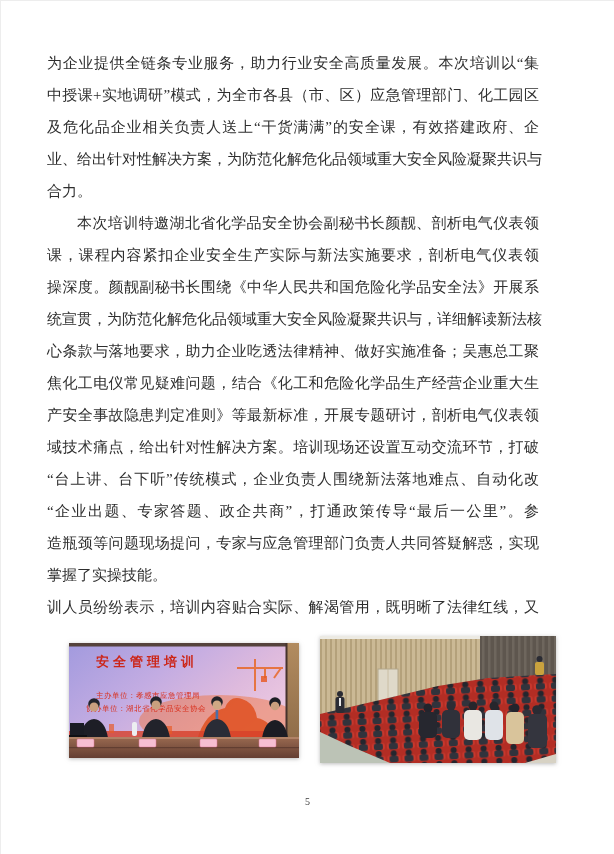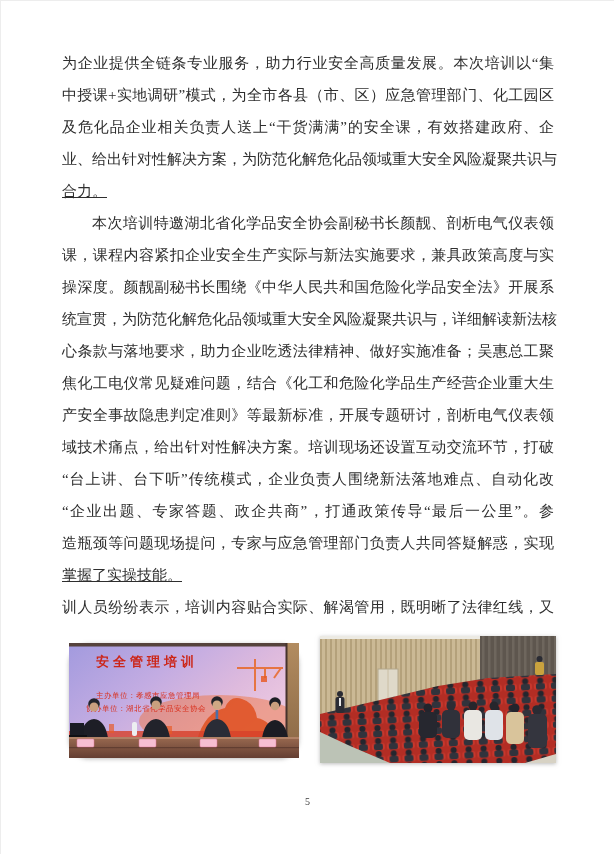--- a/index.html
+++ b/index.html
@@ -8,38 +8,38 @@
     width:614px;height:854px;
     background:#ffffff;
     box-sizing:border-box;
     border-left:1px solid #ededed;
     border-top:1px solid #ededed;
     overflow:hidden;
     font-family:"Liberation Serif","DejaVu Serif",serif;
   }
   .body-text{
     position:absolute;
-    left:61px;top:46px;width:492px;
+    left:46px;top:46px;width:492px;
   }
   .line{
     height:32px;line-height:32px;
     font-size:15px;color:#2e2e2e;
     text-align:justify;text-align-last:justify;
     white-space:nowrap;
     overflow:visible;
   }
-  .line.para-last{text-align-last:left;text-decoration:underline;}
+  .line.para-last{text-align-last:left;}
   .line.first-indent{text-indent:30px;}
   .photo{
     position:absolute;
     background:#fff;
     box-shadow:0 1px 4px rgba(130,130,130,.55);
   }
   .photo svg{display:block;}
-  #photo-left{left:68px;top:642px;width:230px;height:115px;border-radius:20px;}
+  #photo-left{left:68px;top:642px;width:230px;height:115px;}
   #photo-right{left:319px;top:635px;width:236px;height:127px;}
   .page-number{
     position:absolute;left:0;top:795px;width:100%;
     text-align:center;font-size:10px;color:#3c3c3c;
     font-family:"Liberation Serif","DejaVu Serif",serif;
   }
   .scr-title{font-family:"Liberation Serif","DejaVu Serif",serif;font-weight:bold;}
   .scr-org{font-family:"Liberation Serif","DejaVu Serif",serif;}
 </style>
 </head>
@@ -47,21 +47,21 @@
 
 <div class="page">
 
   <div class="body-text" id="body-text">
       <div class="line">为企业提供全链条专业服务，助力行业安全高质量发展。本次培训以“集</div>
       <div class="line">中授课+实地调研”模式，为全市各县（市、区）应急管理部门、化工园区</div>
       <div class="line">及危化品企业相关负责人送上“干货满满”的安全课，有效搭建政府、企</div>
       <div class="line">业、给出针对性解决方案，为防范化解危化品领域重大安全风险凝聚共识与</div>
       <div class="line para-last">合力。</div>
       <div class="line first-indent">本次培训特邀湖北省化学品安全协会副秘书长颜靓、剖析电气仪表领</div>
-      <div class="line">课，课程内容紧扣企业安全生产实际与新法实施要求，兼具政策高度与实</div>
+      <div class="line">课，课程内容紧扣企业安全生产实际与新法实施要求，剖析电气仪表领</div>
       <div class="line">操深度。颜靓副秘书长围绕《中华人民共和国危险化学品安全法》开展系</div>
       <div class="line">统宣贯，为防范化解危化品领域重大安全风险凝聚共识与，详细解读新法核</div>
       <div class="line">心条款与落地要求，助力企业吃透法律精神、做好实施准备；吴惠总工聚</div>
       <div class="line">焦化工电仪常见疑难问题，结合《化工和危险化学品生产经营企业重大生</div>
       <div class="line">产安全事故隐患判定准则》等最新标准，开展专题研讨，剖析电气仪表领</div>
       <div class="line">域技术痛点，给出针对性解决方案。培训现场还设置互动交流环节，打破</div>
       <div class="line">“台上讲、台下听”传统模式，企业负责人围绕新法落地难点、自动化改</div>
       <div class="line">“企业出题、专家答题、政企共商”，打通政策传导“最后一公里”。参</div>
       <div class="line">造瓶颈等问题现场提问，专家与应急管理部门负责人共同答疑解惑，实现</div>
       <div class="line para-last">掌握了实操技能。</div>

